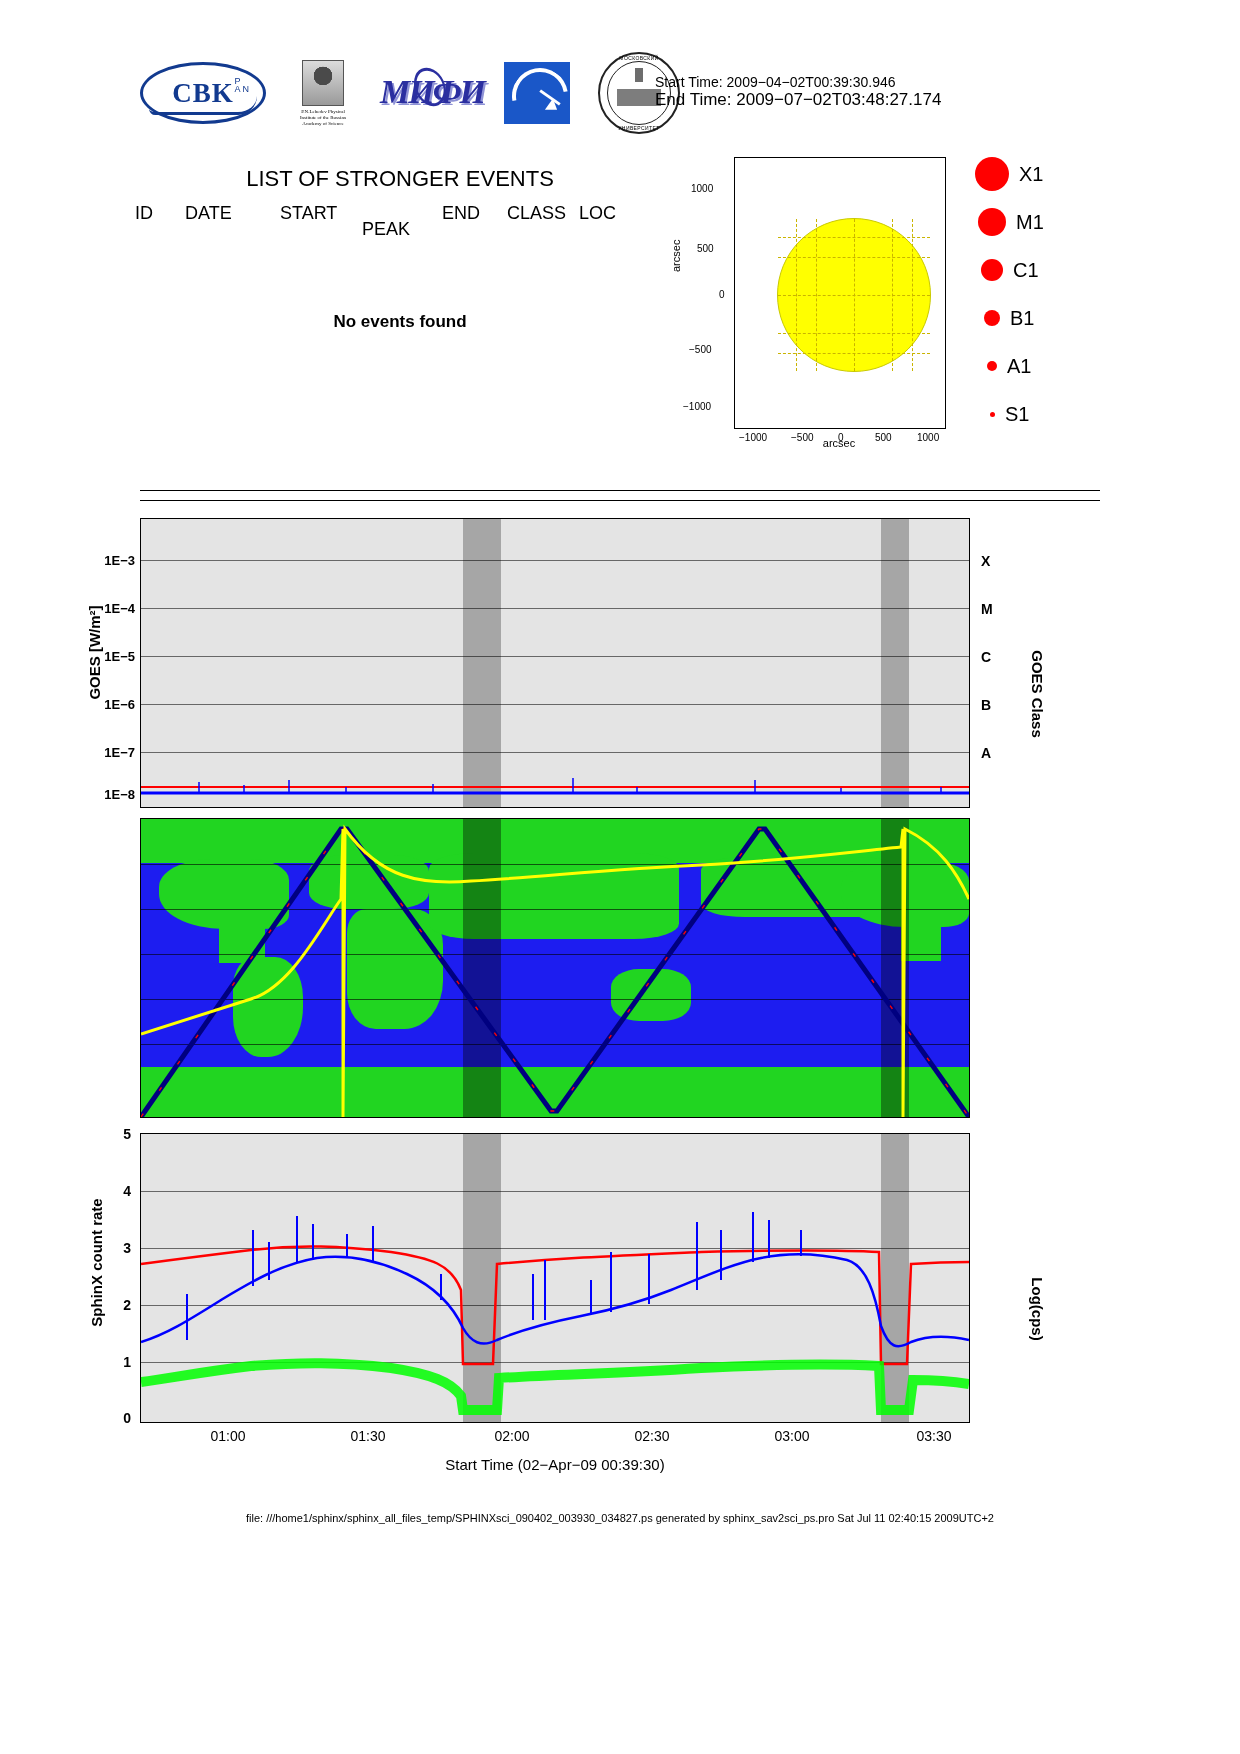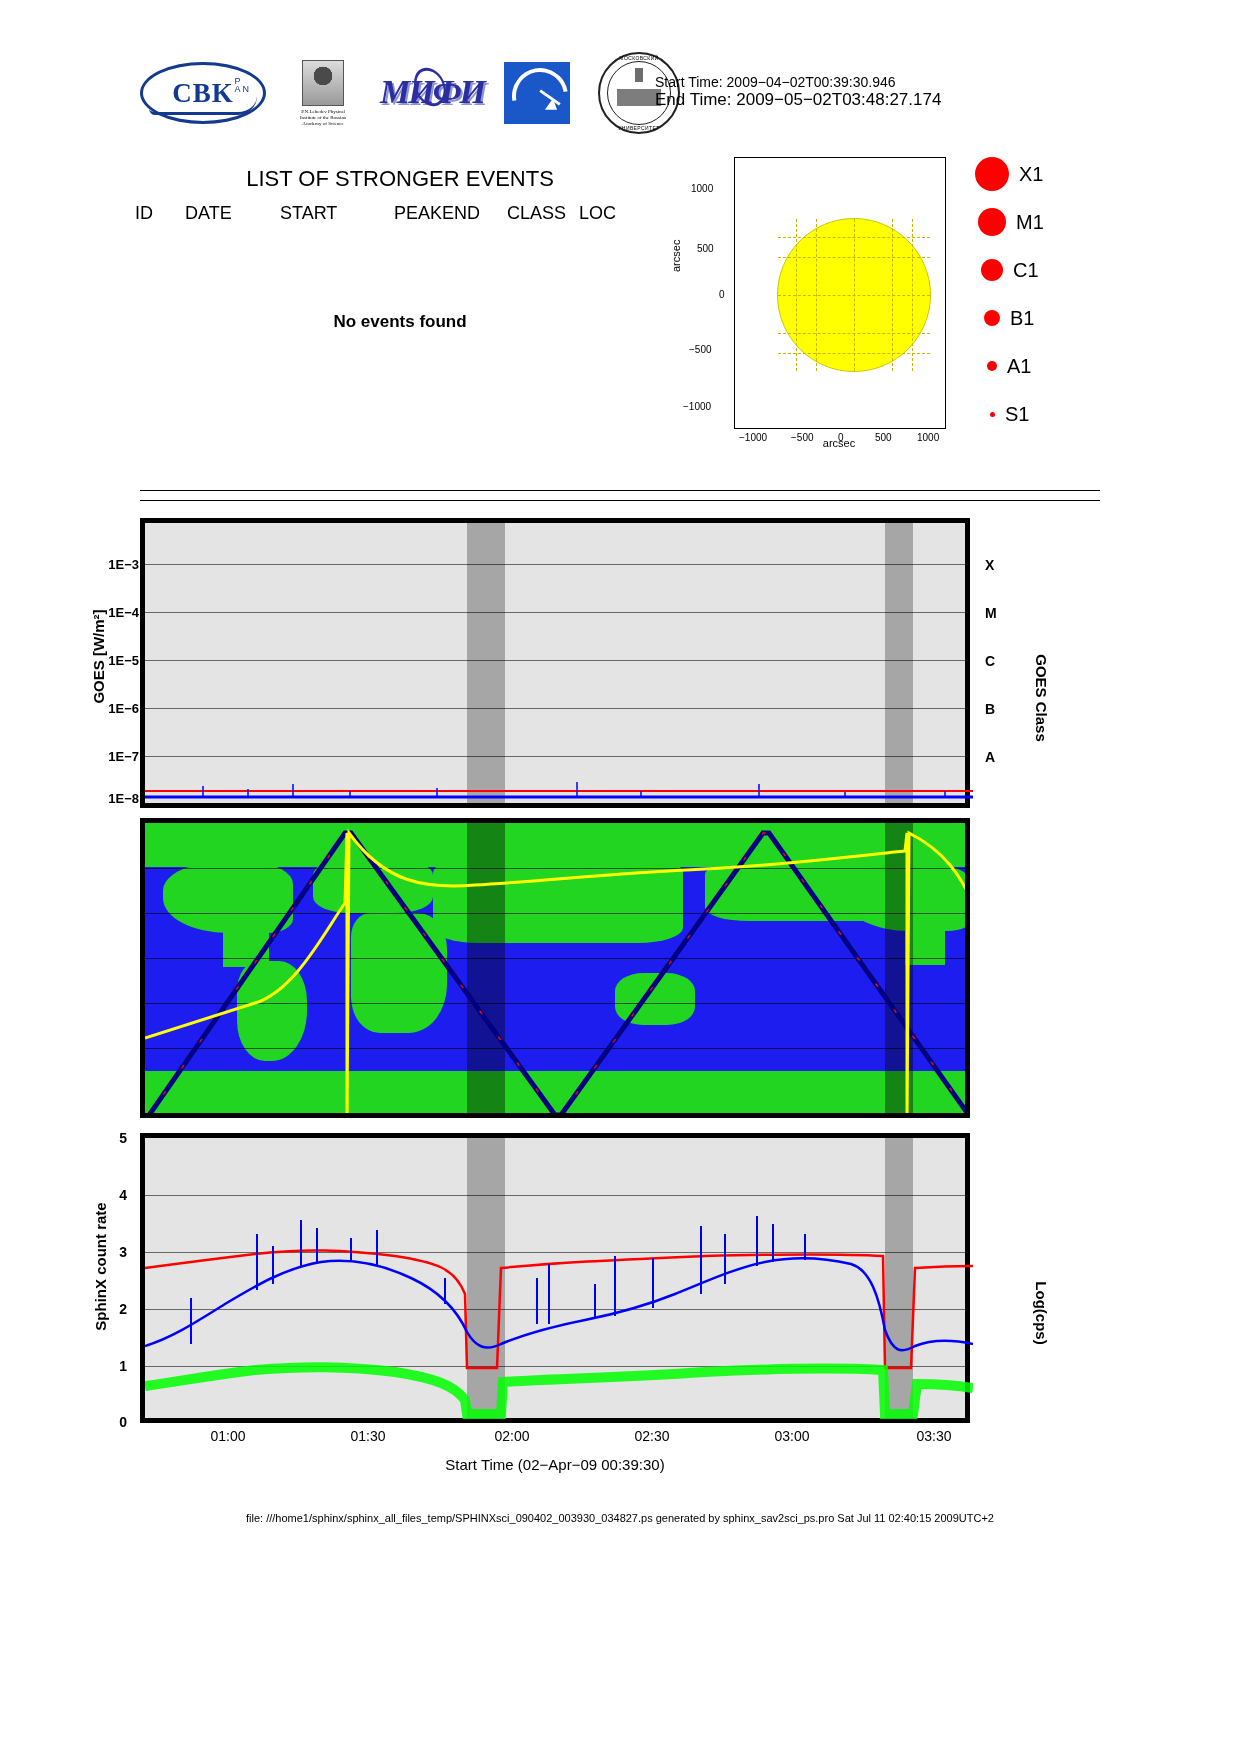--- a/index.html
+++ b/index.html
@@ -69,21 +69,21 @@
   
   #class-legend{left:975px;top:150px;width:120px;}
   .legend-row{display:flex;align-items:center;height:48px;}
   .legend-dot{background:#ff0000;border-radius:50%;}
   .legend-lbl{margin-left:10px;font-size:20px;}
 
   
   #plot-stack{left:140px;top:488px;width:960px;height:1010px;}
   .axis-line{position:absolute;left:0;width:960px;height:1px;background:#000;}
 
-  .panel{position:absolute;border:5px solid #000000;box-sizing:border-box;font-weight:bold;}
+  .panel{position:absolute;border:1px solid #000000;box-sizing:border-box;font-weight:bold;}
   .pbg{background:#e4e4e4;}
   .shade{position:absolute;top:0;bottom:0;background:#a6a6a6;}
   .gridline{position:absolute;left:0;right:0;height:1px;background:#000;opacity:.55;}
 
   
   #goes-panel{left:0;top:30px;width:830px;height:290px;}
   .ylab-left{position:absolute;font-size:13px;text-align:right;}
   #goes-ylabel{position:absolute;left:-122px;top:125px;width:150px;text-align:center;font-size:15px;transform:rotate(-90deg);}
   #goes-class-label{position:absolute;left:905px;top:100px;width:150px;text-align:center;font-size:15px;transform:rotate(90deg);transform-origin:left top;}
   .class-tick{position:absolute;left:840px;font-size:14px;}
@@ -136,29 +136,29 @@
     <div class="ringtext">МОСКОВСКИЙ</div>
     <div class="inner">
       <div class="bld"></div>
     </div>
     <div class="ringtext b">УНИВЕРСИТЕТ</div>
   </div>
 </div>
 
 <div class="abs" id="title-block">
   <div class="t2">Start Time: 2009−04−02T00:39:30.946</div>
-  <div class="t3">End Time: 2009−05−02T03:48:27.174</div>
+  <div class="t3">End Time: 2009−07−02T03:48:27.174</div>
 </div>
 
 <div class="abs" id="events-title">LIST OF STRONGER EVENTS</div>
 <div class="abs" id="events-head">
   <span style="width:50px;text-align:left;">ID</span>
   <span style="width:95px;text-align:left;">DATE</span>
   <span style="width:82px;text-align:left;">START</span>
-  <span style="width:80px;text-align:right;">PEAK</span>
+  <span style="width:80px;text-align:left;margin-top:16px;">PEAK</span>
   <span style="width:65px;text-align:left;">END</span>
   <span style="width:72px;text-align:left;">CLASS</span>
   <span style="width:60px;text-align:left;">LOC</span>
 </div>
 <div class="abs" id="events-empty">No events found</div>
 
 <div class="abs" id="sun-panel">
   <div id="sun-box">
     <div id="sun-disk">
       <div class="mer" style="left:50%"></div>

